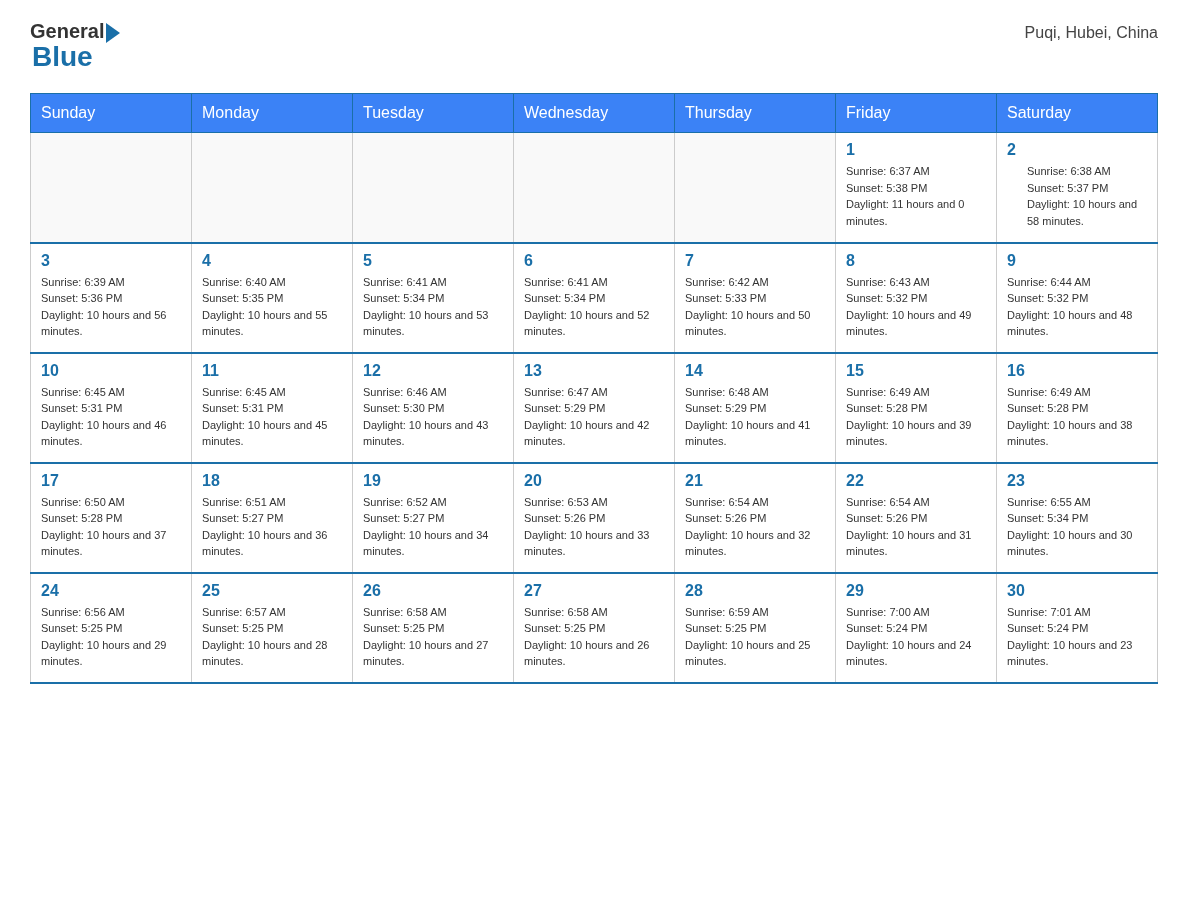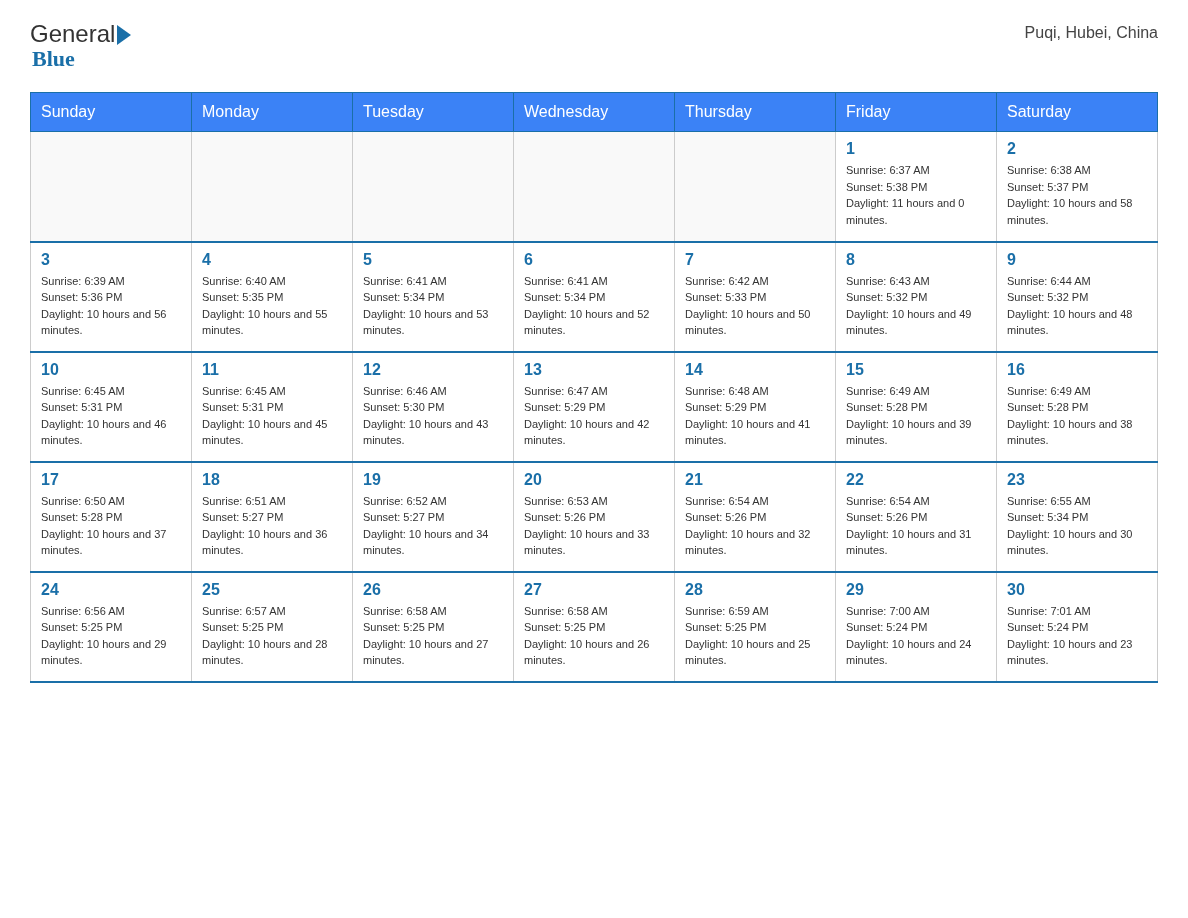--- a/index.html
+++ b/index.html
@@ -19,40 +19,39 @@
     .logo {
       display: flex;
       flex-direction: column;
       align-items: flex-start;
     }
     .logo-top {
       display: flex;
       align-items: center;
     }
     .logo-general {
-      font-size: 24px;
-      font-weight: normal;
+      font-size: 20px;
+      font-weight: bold;
       color: #333;
     }
     .logo-arrow {
       width: 0;
       height: 0;
       border-left: 14px solid #1a6fa8;
       border-top: 10px solid transparent;
       border-bottom: 10px solid transparent;
       margin-left: 2px;
       margin-top: 2px;
     }
     .logo-blue {
-      font-size: 22px;
+      font-size: 28px;
       font-weight: bold;
       color: #1a6fa8;
       margin-top: -2px;
       margin-left: 2px;
-      font-family: Liberation Serif, serif;
     }
     .title-section {
       text-align: right;
     }
     .calendar-title {
       font-size: 52px;
       font-weight: normal;
       color: #222;
       line-height: 1.1;
     }
@@ -145,21 +144,21 @@
         <td class="empty-cell"></td>
         <td class="empty-cell"></td>
         <td>
           <span class="day-number">1</span>
           <div class="day-info" style="white-space: pre-line;">Sunrise: 6:37 AM
 Sunset: 5:38 PM
 Daylight: 11 hours and 0 minutes.</div>
         </td>
         <td>
           <span class="day-number">2</span>
-          <div class="day-info" style="white-space: pre-line;">Sunrise: 6:38 AM
+          <div class="day-info" style="white-space: pre-line; margin-left: 20px;">Sunrise: 6:38 AM
 Sunset: 5:37 PM
 Daylight: 10 hours and 58 minutes.</div>
         </td>
       </tr>
       <tr>
         <td>
           <span class="day-number">3</span>
           <div class="day-info" style="white-space: pre-line;">Sunrise: 6:39 AM
 Sunset: 5:36 PM
 Daylight: 10 hours and 56 minutes.</div>

